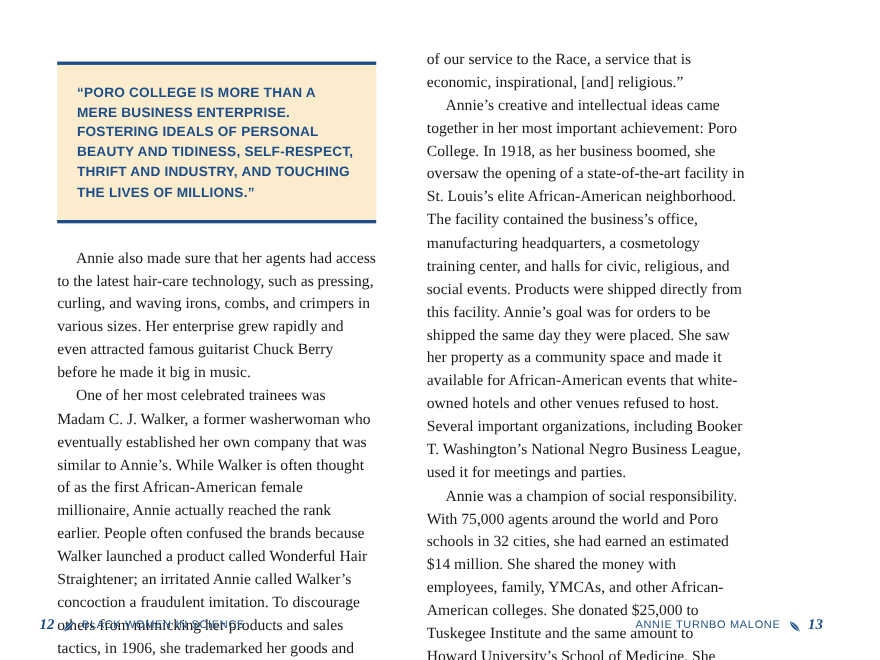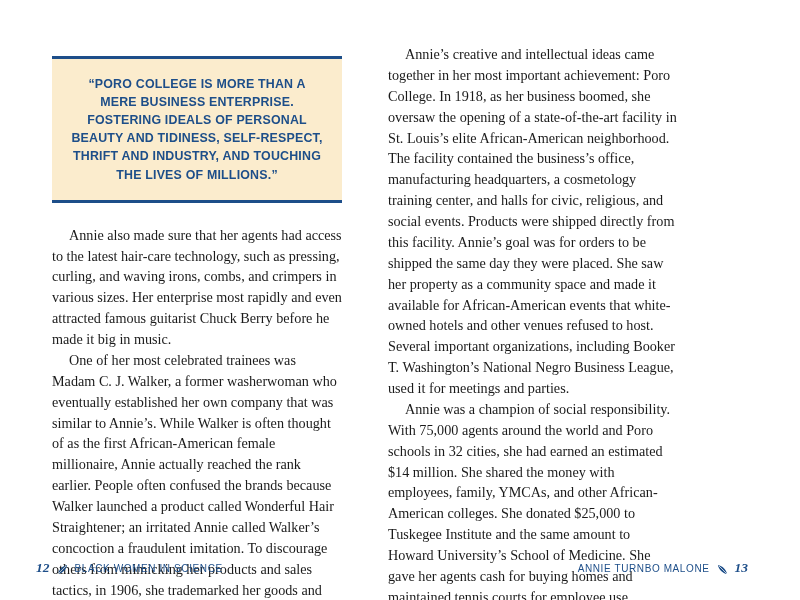--- a/index.html
+++ b/index.html
@@ -39,21 +39,21 @@
     box-sizing: border-box;
   }
   .pullquote p {
     margin: 0;
     font-family: "Liberation Sans", sans-serif;
     font-weight: bold;
     font-size: 12.4px;
     line-height: 1.46;
     letter-spacing: 0.2px;
     color: #1d4e89;
-    text-align: center;
+    text-align: left;
     text-transform: uppercase;
   }
   .body-text p {
     margin: 0;
     font-size: 14.2px;
     line-height: 1.47;
     text-align: left;
     hyphens: none;
   }
   .body-text p.indent {
@@ -104,27 +104,28 @@
 
 <div class="spread">
 
   <div class="columns">
 
     <div class="col">
       <div class="pullquote">
         <p>“Poro College is more than a mere business enterprise. Fostering ideals of personal beauty and tidiness, self-respect, thrift and industry, and touching the lives of millions.”</p>
       </div>
       <div class="body-text">
-        <p class="indent">Annie also made sure that her agents had access to the latest hair-care technology, such as pressing, curling, and waving irons, combs, and crimpers in various sizes. Her enterprise most rapidly and even attracted famous guitarist Chuck Berry before he made it big in music.</p>
+        <p class="indent">Annie also made sure that her agents had access to the latest hair-care technology, such as pressing, curling, and waving irons, combs, and crimpers in various sizes. Her enterprise grew rapidly and even attracted famous guitarist Chuck Berry before he made it big in music.</p>
         <p class="indent">One of her most celebrated trainees was Madam C. J. Walker, a former washerwoman who eventually established her own company that was similar to Annie’s. While Walker is often thought of as the first African-American female millionaire, Annie actually reached the rank earlier. People often confused the brands because Walker launched a product called Wonderful Hair Straightener; an irritated Annie called Walker’s concoction a fraudulent imitation. To discourage others from mimicking her products and sales tactics, in 1906, she trademarked her goods and services under the name Poro. Many people have suggested that she took the name from a West African group known for its emphasis on improving one’s looks, body, and spirit. One of Annie’s promotional booklets declares, “The name ‘Poro’ has come to stand as a mark</p>
       </div>
     </div>
 
     <div class="col">
       <div class="body-text">
+        <p>of our service to the Race, a service that is economic, inspirational, [and] religious.”</p>
         <p class="indent">Annie’s creative and intellectual ideas came together in her most important achievement: Poro College. In 1918, as her business boomed, she oversaw the opening of a state-of-the-art facility in St. Louis’s elite African-American neighborhood. The facility contained the business’s office, manufacturing headquarters, a cosmetology training center, and halls for civic, religious, and social events. Products were shipped directly from this facility. Annie’s goal was for orders to be shipped the same day they were placed. She saw her property as a community space and made it available for African-American events that white-owned hotels and other venues refused to host. Several important organizations, including Booker T. Washington’s National Negro Business League, used it for meetings and parties.</p>
         <p class="indent">Annie was a champion of social responsibility. With 75,000 agents around the world and Poro schools in 32 cities, she had earned an estimated $14 million. She shared the money with employees, family, YMCAs, and other African-American colleges. She donated $25,000 to Tuskegee Institute and the same amount to Howard University’s School of Medicine. She gave her agents cash for buying homes and maintained tennis courts for employee use.</p>
 
       </div>
     </div>
 
   </div>
 
   <div class="footer">
     <div class="folio left">

